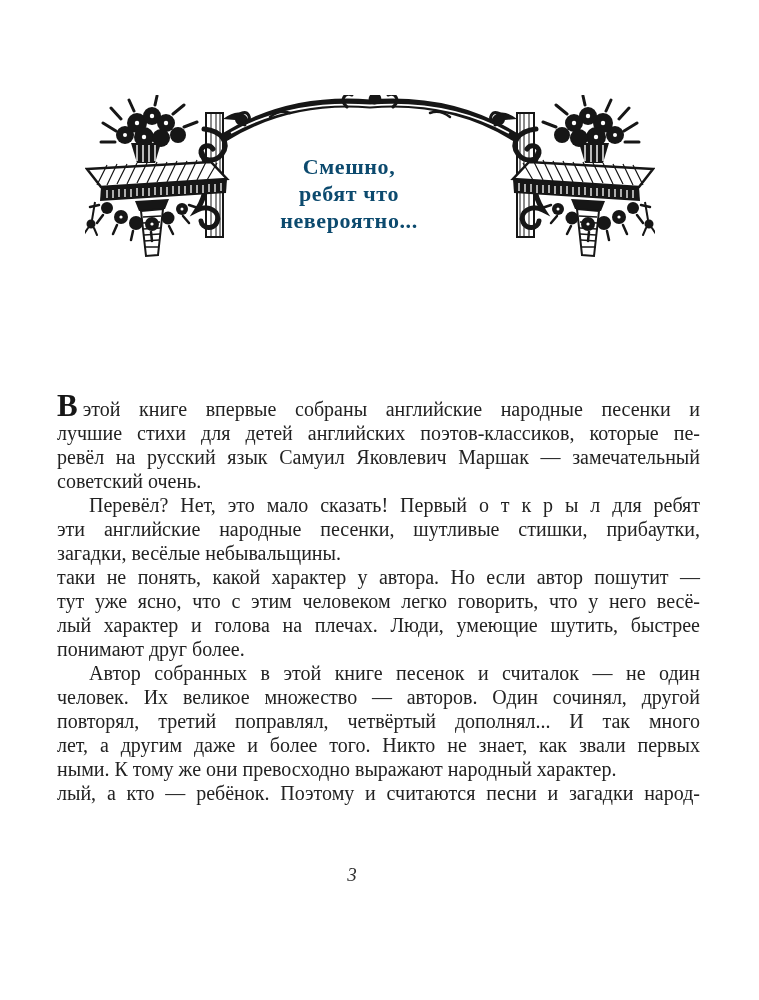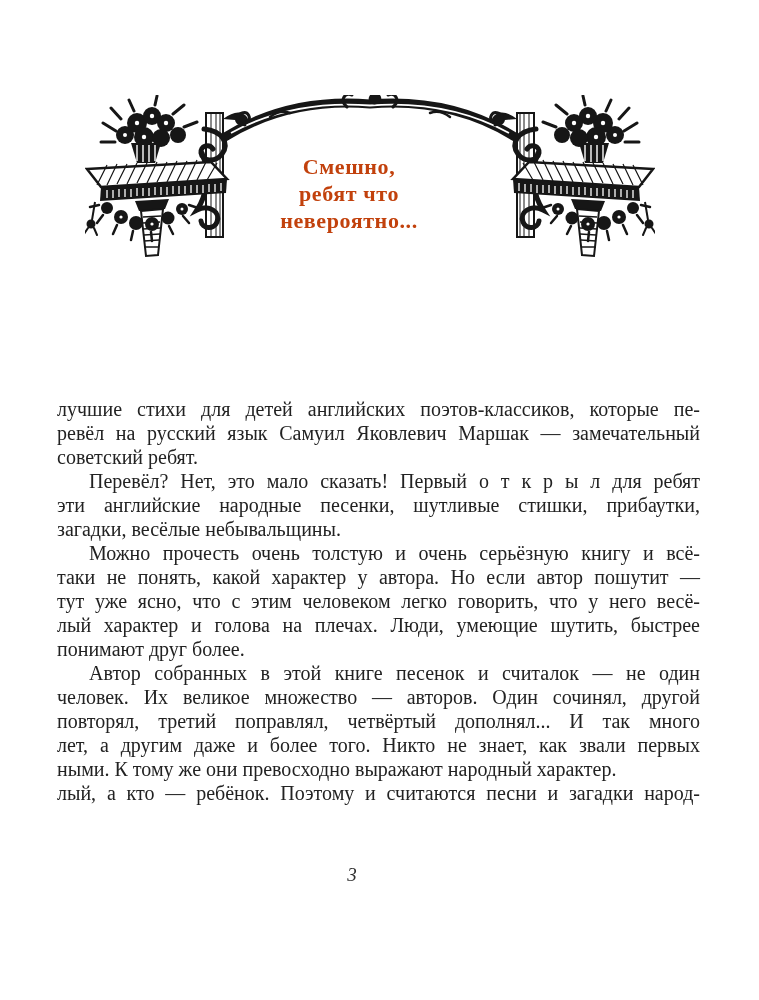--- a/index.html
+++ b/index.html
@@ -117,35 +117,35 @@
       <path d="M140 42 C185 14 235 5 285 9 C335 5 385 14 430 42" fill="none" stroke="#161616" stroke-width="9" stroke-linecap="round"></path>
       <path d="M146 38 C190 14 237 7 285 10.5 C333 7 380 14 424 38" fill="none" stroke="#ffffff" stroke-width="1.8"></path>
       <path d="M285 9 c-5 -9 5 -15 10 -9 c4 5 -2 11 -8 9" fill="#161616"></path>
       <path d="M262 12 c-8 -7 -2 -15 5 -12" fill="none" stroke="#161616" stroke-width="3" stroke-linecap="round"></path>
       <path d="M308 12 c8 -7 2 -15 -5 -12" fill="none" stroke="#161616" stroke-width="3" stroke-linecap="round"></path>
       <path d="M160 30 c-8 -2 -10 -10 -3 -12 c6 -2 10 5 5 9" fill="none" stroke="#161616" stroke-width="3" stroke-linecap="round"></path>
       <path d="M410 30 c8 -2 10 -10 3 -12 c-6 -2 -10 5 -5 9" fill="none" stroke="#161616" stroke-width="3" stroke-linecap="round"></path>
       <path d="M185 22 q10 -8 20 -4 M365 22 q-10 -8 -20 -4" fill="none" stroke="#161616" stroke-width="2.5" stroke-linecap="round"></path>
     </svg>
 
-    <div class="title" style="color: #c2410c;">
+    <div class="title" style="color: #0c4a6e;">
       <div>Смешно,</div>
       <div>ребят что</div>
       <div>невероятно...</div>
     </div>
   </div>
 
   <div class="body-text" style="color: rgb(34, 34, 34);">
+      <div class="line"><span class="dropcap">В</span>этой книге впервые собраны английские народные песенки и</div>
       <div class="line">лучшие стихи для детей английских поэтов-классиков, которые пе-</div>
       <div class="line">ревёл на русский язык Самуил Яковлевич Маршак — замечательный</div>
-      <div class="line line-last">советский ребят.</div>
+      <div class="line line-last">советский очень.</div>
       <div class="line line-indent">Перевёл? Нет, это мало сказать! Первый о т к р ы л для ребят</div>
       <div class="line">эти английские народные песенки, шутливые стишки, прибаутки,</div>
       <div class="line line-last">загадки, весёлые небывальщины.</div>
-      <div class="line line-indent">Можно прочесть очень толстую и очень серьёзную книгу и всё-</div>
       <div class="line">таки не понять, какой характер у автора. Но если автор пошутит —</div>
       <div class="line">тут уже ясно, что с этим человеком легко говорить, что у него весё-</div>
       <div class="line">лый характер и голова на плечах. Люди, умеющие шутить, быстрее</div>
       <div class="line line-last">понимают друг более.</div>
       <div class="line line-indent">Автор собранных в этой книге песенок и считалок — не один</div>
       <div class="line">человек. Их великое множество — авторов. Один сочинял, другой</div>
       <div class="line">повторял, третий поправлял, четвёртый дополнял... И так много</div>
       <div class="line">лет, а другим даже и более того. Никто не знает, как звали первых</div>
       <div class="line line-last">ными. К тому же они превосходно выражают народный характер.</div>
       <div class="line">лый, а кто — ребёнок. Поэтому и считаются песни и загадки народ-</div>

